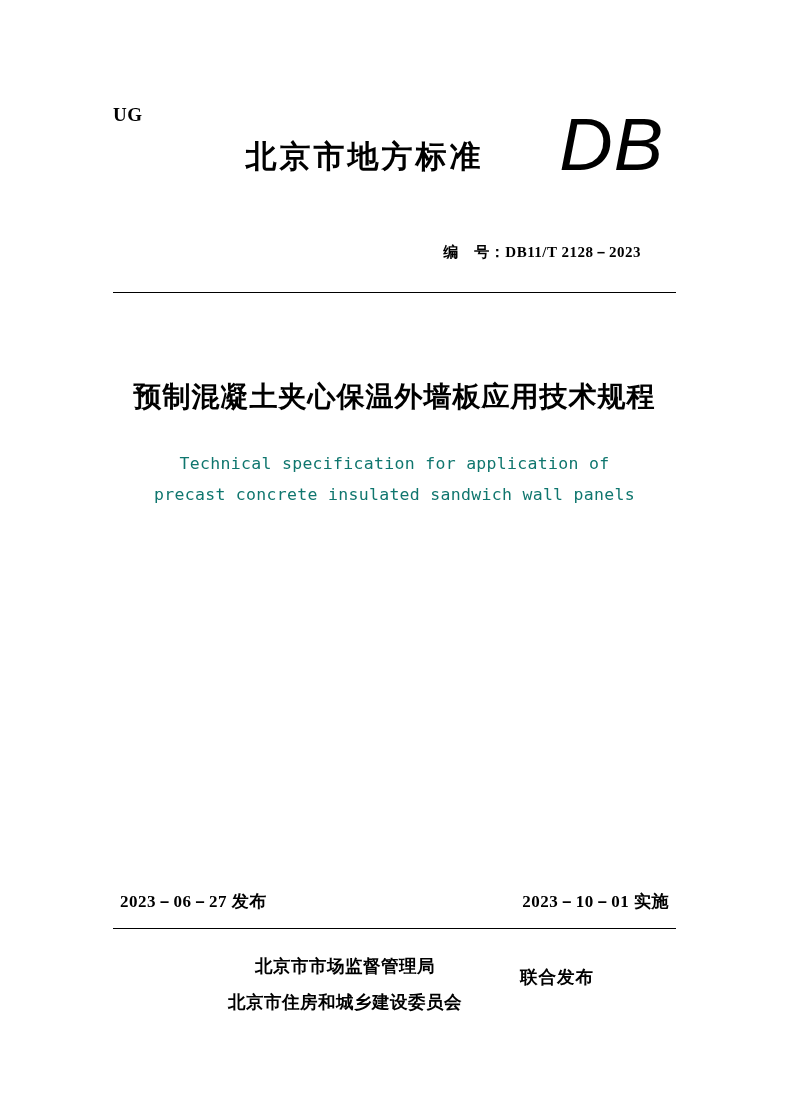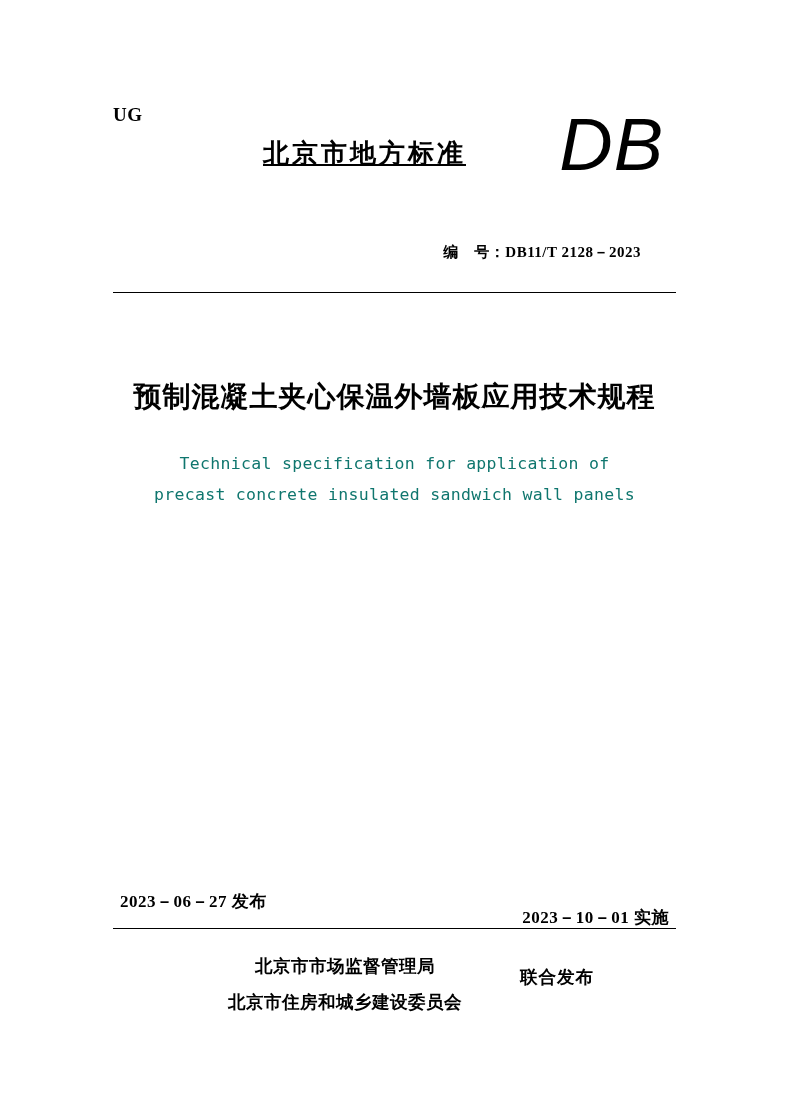--- a/index.html
+++ b/index.html
@@ -33,24 +33,23 @@
     letter-spacing: 0.5px;
   }
   .std-title {
     position: absolute;
     left: 0;
     right: 0;
     top: 136px;
     text-align: center;
     font-family: "Liberation Sans", sans-serif;
     font-weight: bold;
-    font-size: 26px;
+    font-size: 31px;
     letter-spacing: 3px;
     padding-right: 60px;
-    text-decoration: underline;
   }
   .db-logo {
     position: absolute;
     right: 125px;
     top: 108px;
     font-family: "Liberation Sans", sans-serif;
     font-size: 74px;
     font-weight: normal;
     line-height: 1;
     letter-spacing: 1px;
@@ -110,21 +109,20 @@
     letter-spacing: 0.5px;
   }
   .effective-date {
     position: absolute;
     right: 120px;
     top: 890px;
     font-family: "Liberation Serif", serif;
     font-weight: bold;
     font-size: 17px;
     letter-spacing: 0.5px;
-    margin-top: 16px;
   }
   .rule-bottom {
     position: absolute;
     left: 113px;
     right: 113px;
     top: 928px;
     height: 1px;
     background: #000000;
   }
   .issuers {

